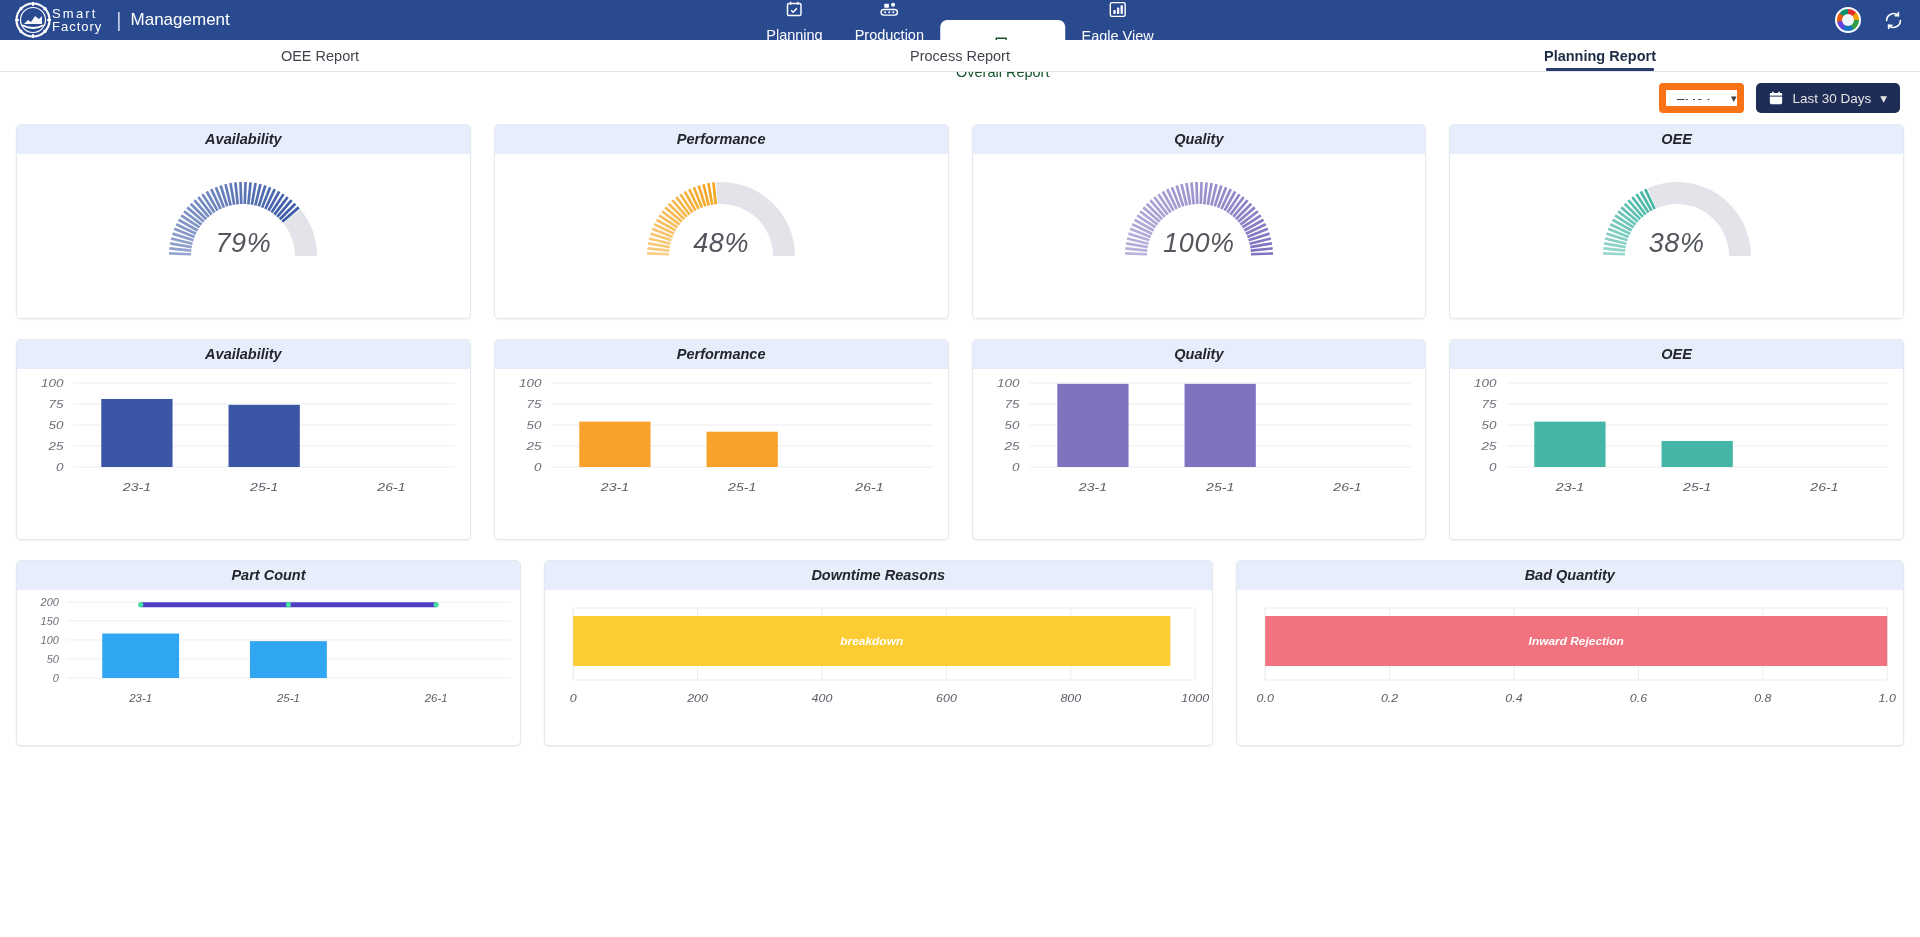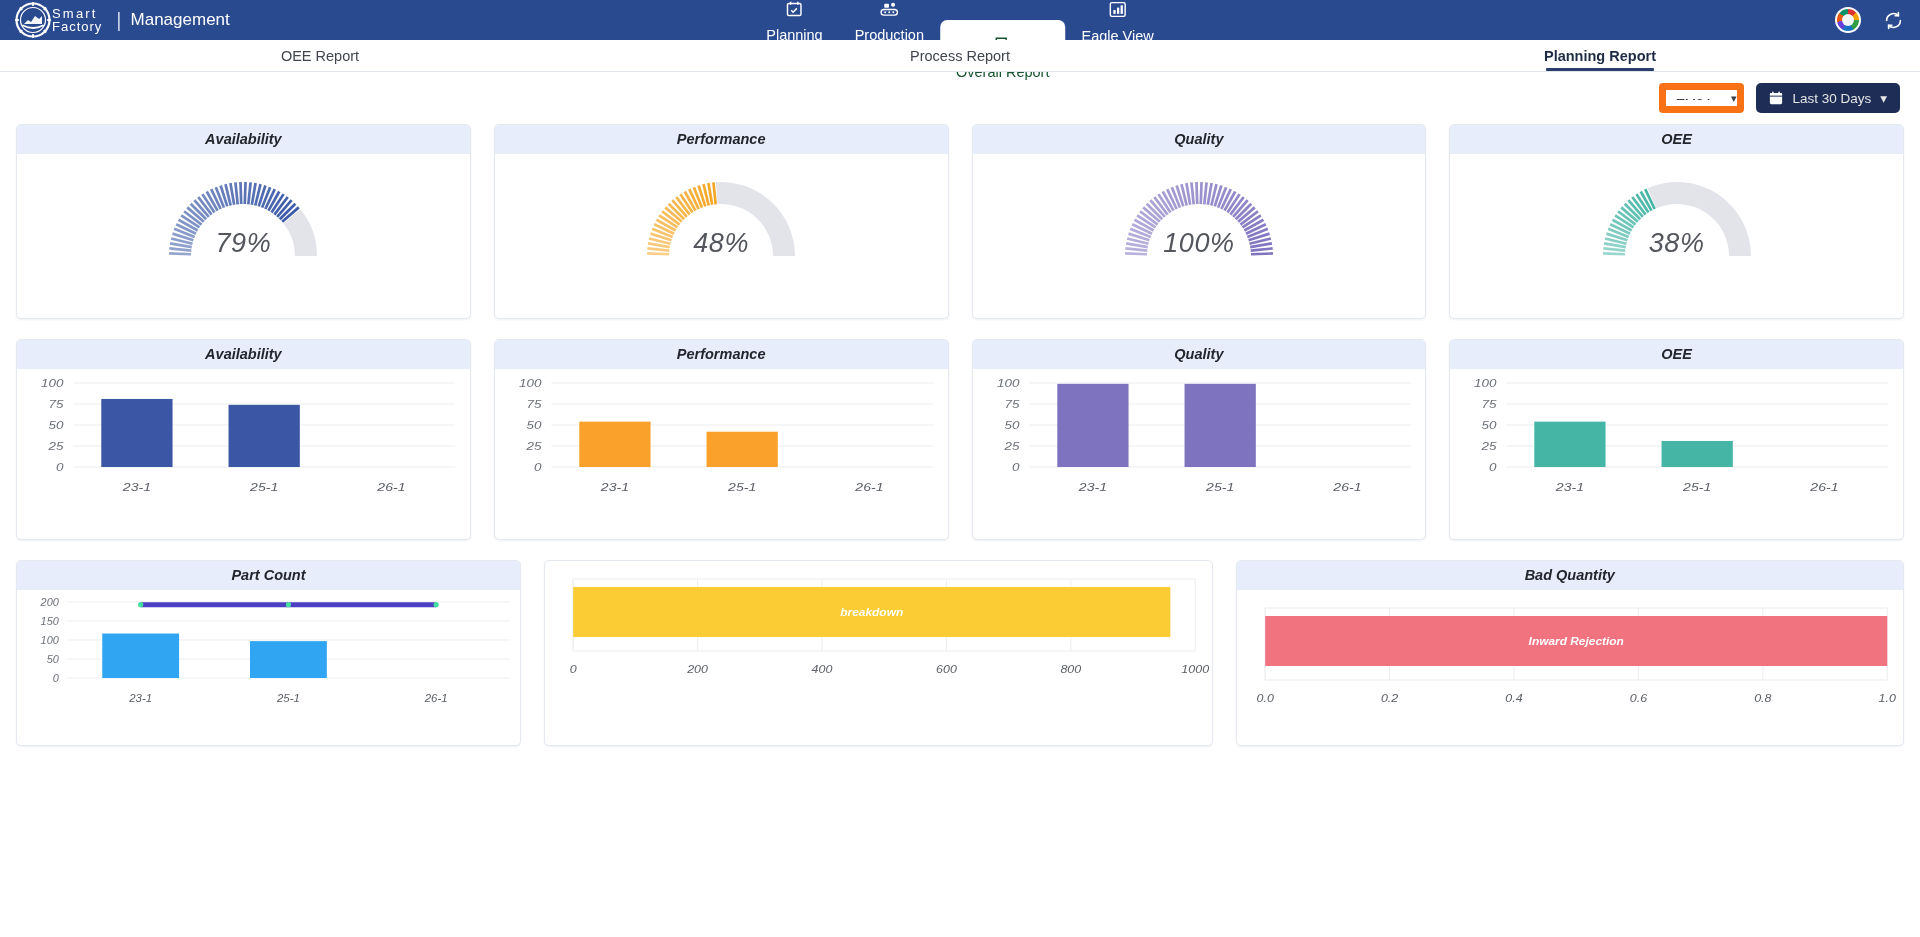--- a/index.html
+++ b/index.html
@@ -622,20 +622,21 @@
             <text x="420.83333333333337" y="112" class="axis-label-x" text-anchor="middle">26-1</text>
             <polyline points="124.16666666666667,14.659999999999997 272.5,14.659999999999997 420.83333333333337,14.659999999999997" fill="none" stroke="#4d3fc4" stroke-width="5"></polyline>
             <circle cx="124.16666666666667" cy="14.659999999999997" r="2.6" fill="#44dfa0"></circle>
             <circle cx="272.5" cy="14.659999999999997" r="2.6" fill="#44dfa0"></circle>
             <circle cx="420.83333333333337" cy="14.659999999999997" r="2.6" fill="#44dfa0"></circle>
           </svg>
       </div>
     </div>
 
     <div class="card wide-card" style="flex:1 1 0;">
+      <div class="card-head">Downtime Reasons</div>
       <div class="card-body wide-body">
         <svg width="100%" height="155" viewBox="0 0 615 155" preserveAspectRatio="none" id="hz0">
             <line x1="26" y1="18" x2="600" y2="18" class="grid-line"></line>
             <line x1="26" y1="90" x2="600" y2="90" class="grid-line"></line>
             <line x1="26" y1="18" x2="26" y2="90" class="grid-line"></line>
             <line x1="26" y1="18" x2="26" y2="90" class="grid-line"></line>
             <text x="26" y="112" class="axis-label-x" text-anchor="middle">0</text>
             <line x1="140.8" y1="18" x2="140.8" y2="90" class="grid-line"></line>
             <text x="140.8" y="112" class="axis-label-x" text-anchor="middle">200</text>
             <line x1="255.6" y1="18" x2="255.6" y2="90" class="grid-line"></line>

